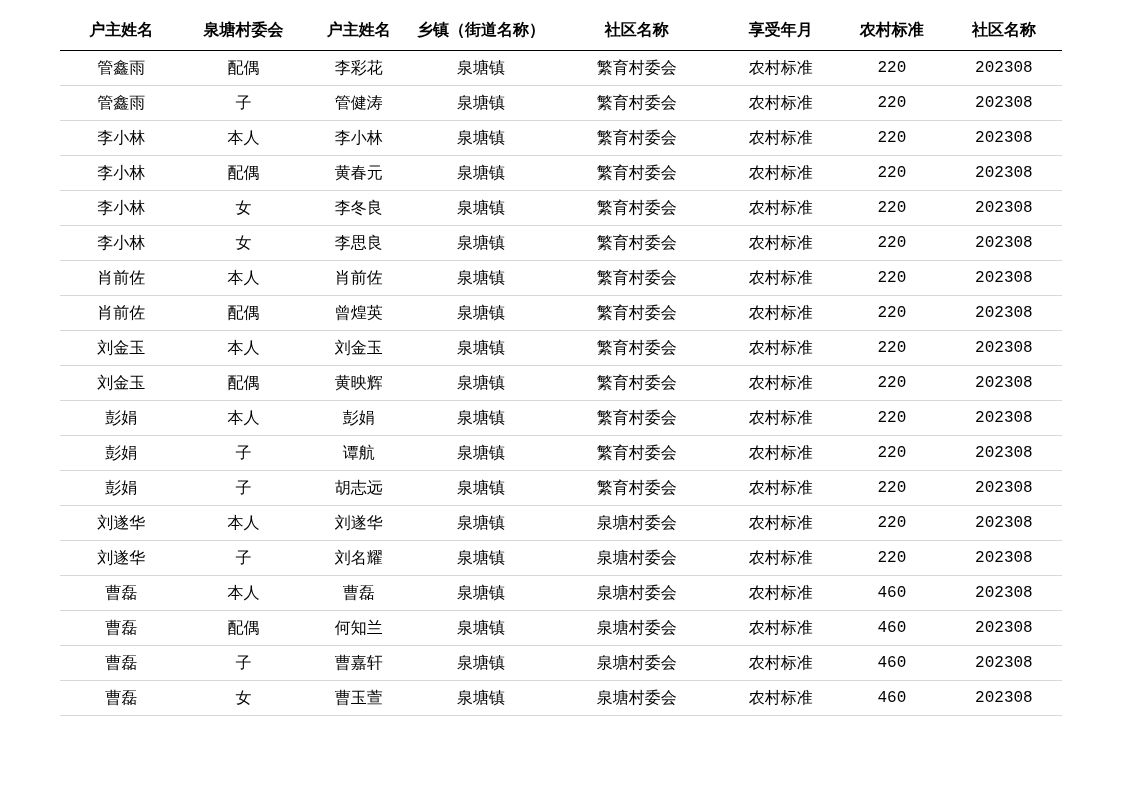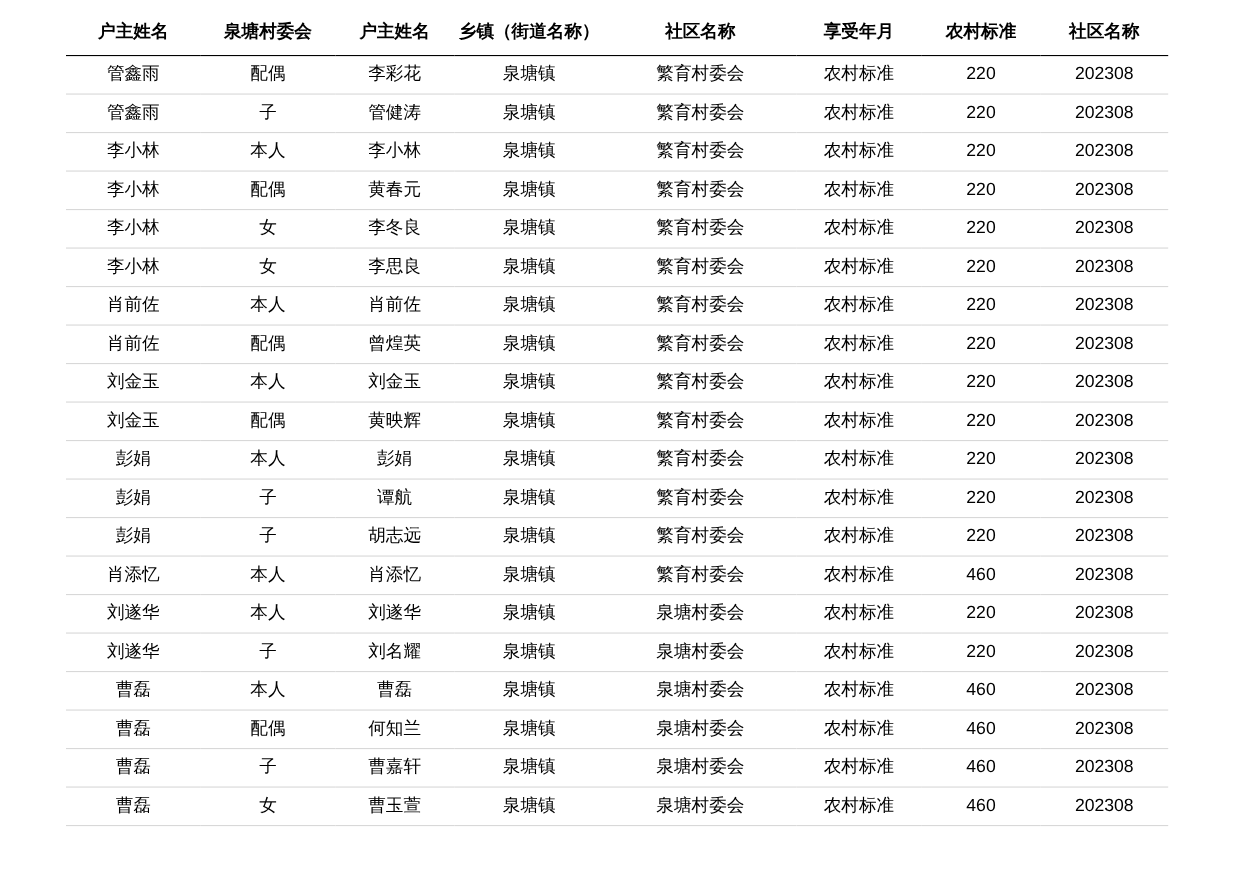--- a/index.html
+++ b/index.html
@@ -52,21 +52,21 @@
   
   col.c0 { width: 118px; }
   col.c1 { width: 118px; }
   col.c2 { width: 104px; }
   col.c3 { width: 132px; }
   col.c4 { width: 168px; }
   col.c5 { width: 110px; }
   col.c6 { width: 104px; }
   col.c7 { width: 112px; }
   td.num, th.num {
-    font-family: Liberation Sans, sans-serif;
+    font-family: Liberation Mono, monospace;
   }
 </style>
 </head>
 <body>
 
 <div class="page">
   <table class="roster">
     <colgroup>
       <col class="c0">
         <col class="c1">
@@ -214,30 +214,20 @@
           <td>彭娟</td>
           <td>子</td>
           <td>胡志远</td>
           <td>泉塘镇</td>
           <td>繁育村委会</td>
           <td>农村标准</td>
           <td class="num">220</td>
           <td class="num">202308</td>
         </tr>
         <tr>
-          <td>肖添忆</td>
-          <td>本人</td>
-          <td>肖添忆</td>
-          <td>泉塘镇</td>
-          <td>繁育村委会</td>
-          <td>农村标准</td>
-          <td class="num">460</td>
-          <td class="num">202308</td>
-        </tr>
-        <tr>
           <td>刘遂华</td>
           <td>本人</td>
           <td>刘遂华</td>
           <td>泉塘镇</td>
           <td>泉塘村委会</td>
           <td>农村标准</td>
           <td class="num">220</td>
           <td class="num">202308</td>
         </tr>
         <tr>

